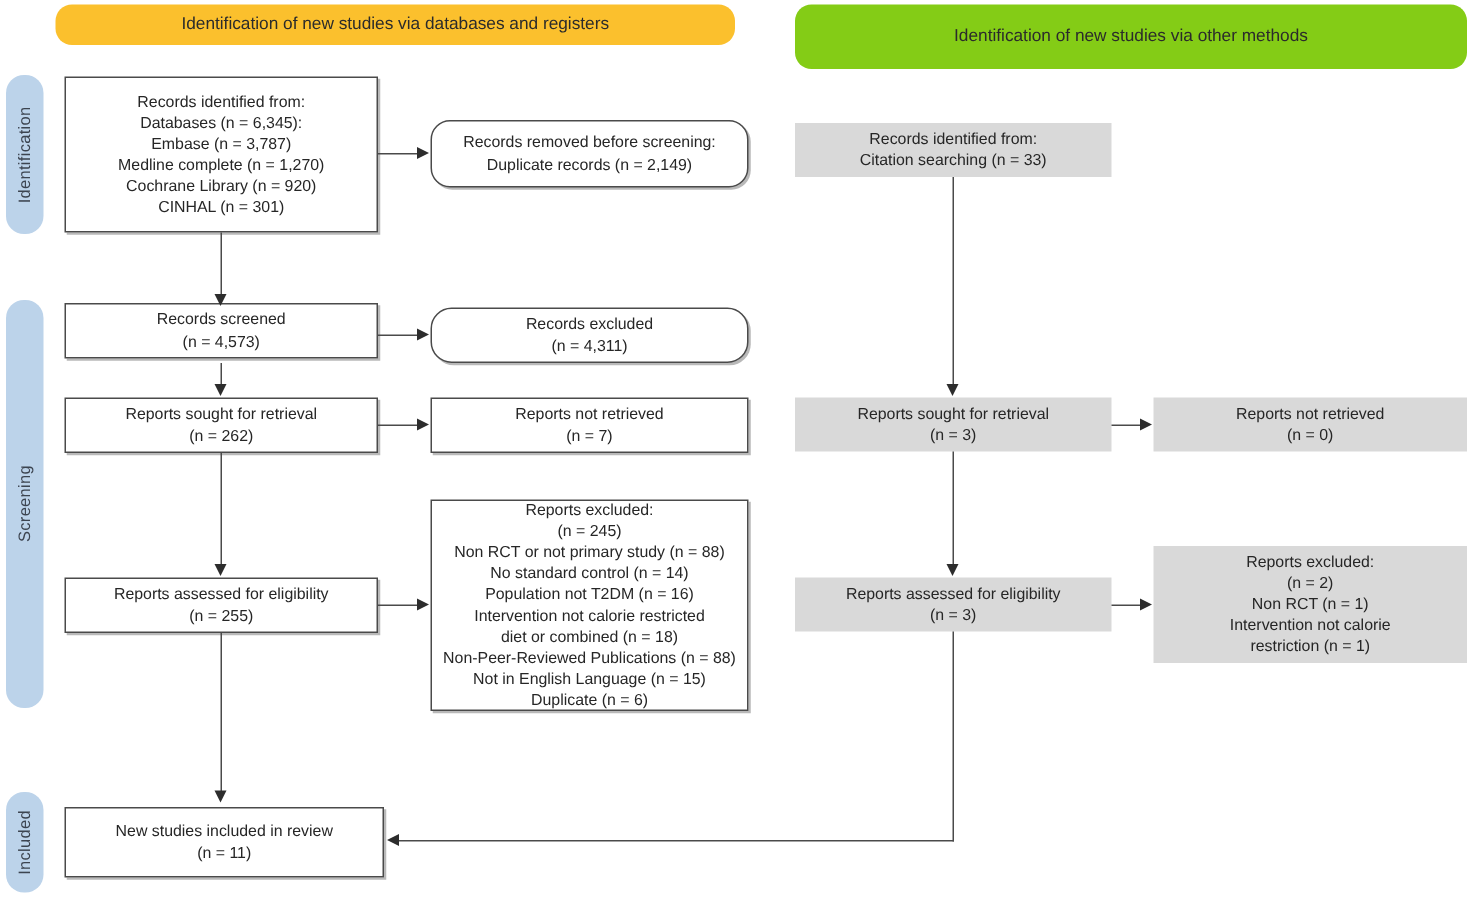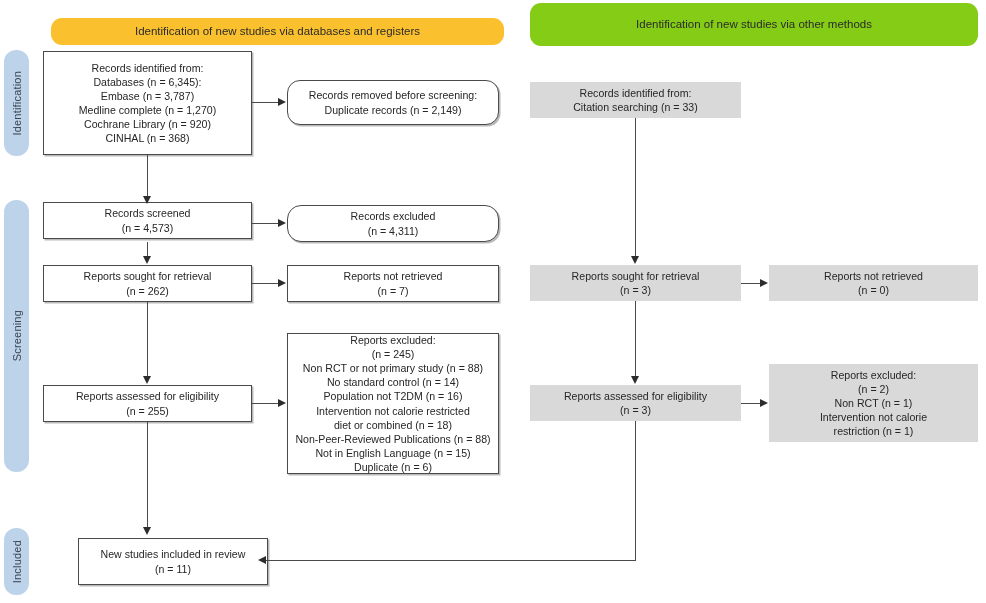--- a/index.html
+++ b/index.html
@@ -28,23 +28,22 @@
     align-items: center;
     justify-content: center;
     font-size: 11.5px;
     color: #2b2b2b;
     text-align: center;
     line-height: 1.2;
     box-sizing: border-box;
     padding: 0 6px;
   }
   #hdr-db {
-    left: 51px; top: 3px; width: 453px; height: 27px;
+    left: 37px; top: 3px; width: 453px; height: 27px;
     background: #fbc02d;
-    margin-top: 15px;
   }
   #hdr-other {
     left: 530px; top: 3px; width: 448px; height: 43px;
     background: #84cc16;
   }
 
   
   .stage {
     position: absolute;
     left: 4px;
@@ -142,21 +141,21 @@
     <span>Included</span>
   </div>
 
   <div class="box white" style="left:43px; top:51px; width:209px; height:104px;">
     <div class="lines">
         <div>Records identified from:</div>
         <div>Databases (n = 6,345):</div>
         <div>Embase (n = 3,787)</div>
         <div>Medline complete (n = 1,270)</div>
         <div>Cochrane Library (n = 920)</div>
-        <div>CINHAL (n = 368)</div>
+        <div>CINHAL (n = 301)</div>
       </div>
   </div>
 
   <div class="box white" style="left:287px; top:80px; width:212px; height:45px;border-radius:13px;">
     <div class="lines">
         <div>Records removed before screening:</div>
         <div>Duplicate records (n = 2,149)</div>
       </div>
   </div>
 
@@ -241,21 +240,21 @@
   <div class="box grey" style="left:769px; top:364px; width:209px; height:78px;">
     <div class="lines">
         <div>Reports excluded:</div>
         <div>(n = 2)</div>
         <div>Non RCT (n = 1)</div>
         <div>Intervention not calorie</div>
         <div>restriction (n = 1)</div>
       </div>
   </div>
 
-  <div class="box white" style="left:43px; top:538px; width:190px; height:47px;margin-left:35px;">
+  <div class="box white" style="left:43px; top:538px; width:213px; height:47px;">
     <div class="lines">
         <div>New studies included in review</div>
         <div>(n = 11)</div>
       </div>
   </div>
 
   <div class="ln h" style="left:252px; top:102px; width:27px;"></div>
   <div class="arrow right" style="left:278px; top:98px;"></div>
 
   <div class="ln v" style="left:147px; top:155px; height:42px;"></div>

